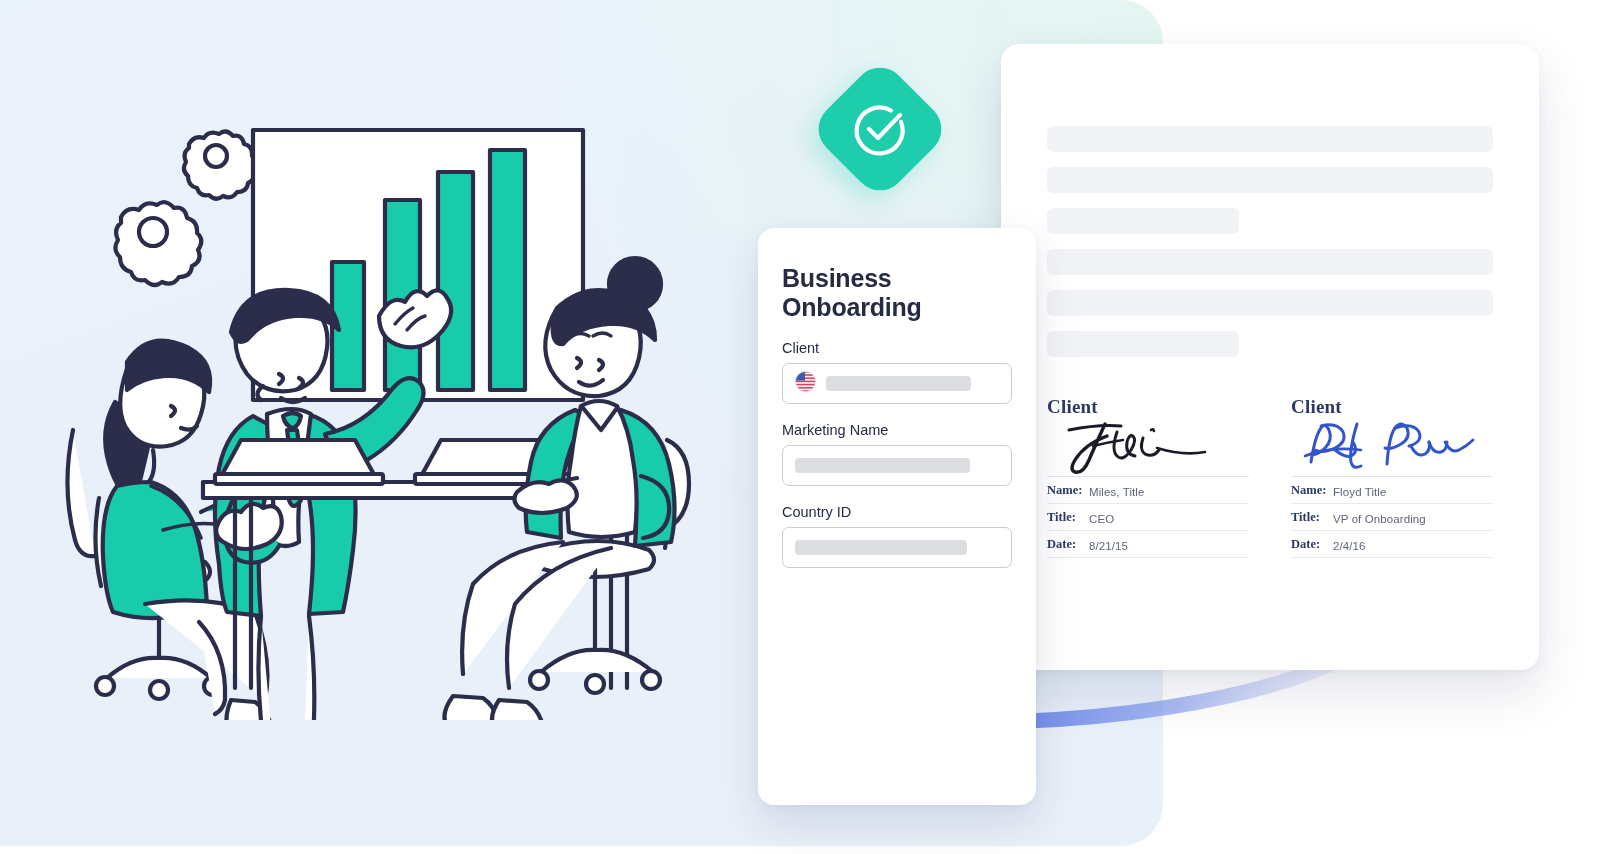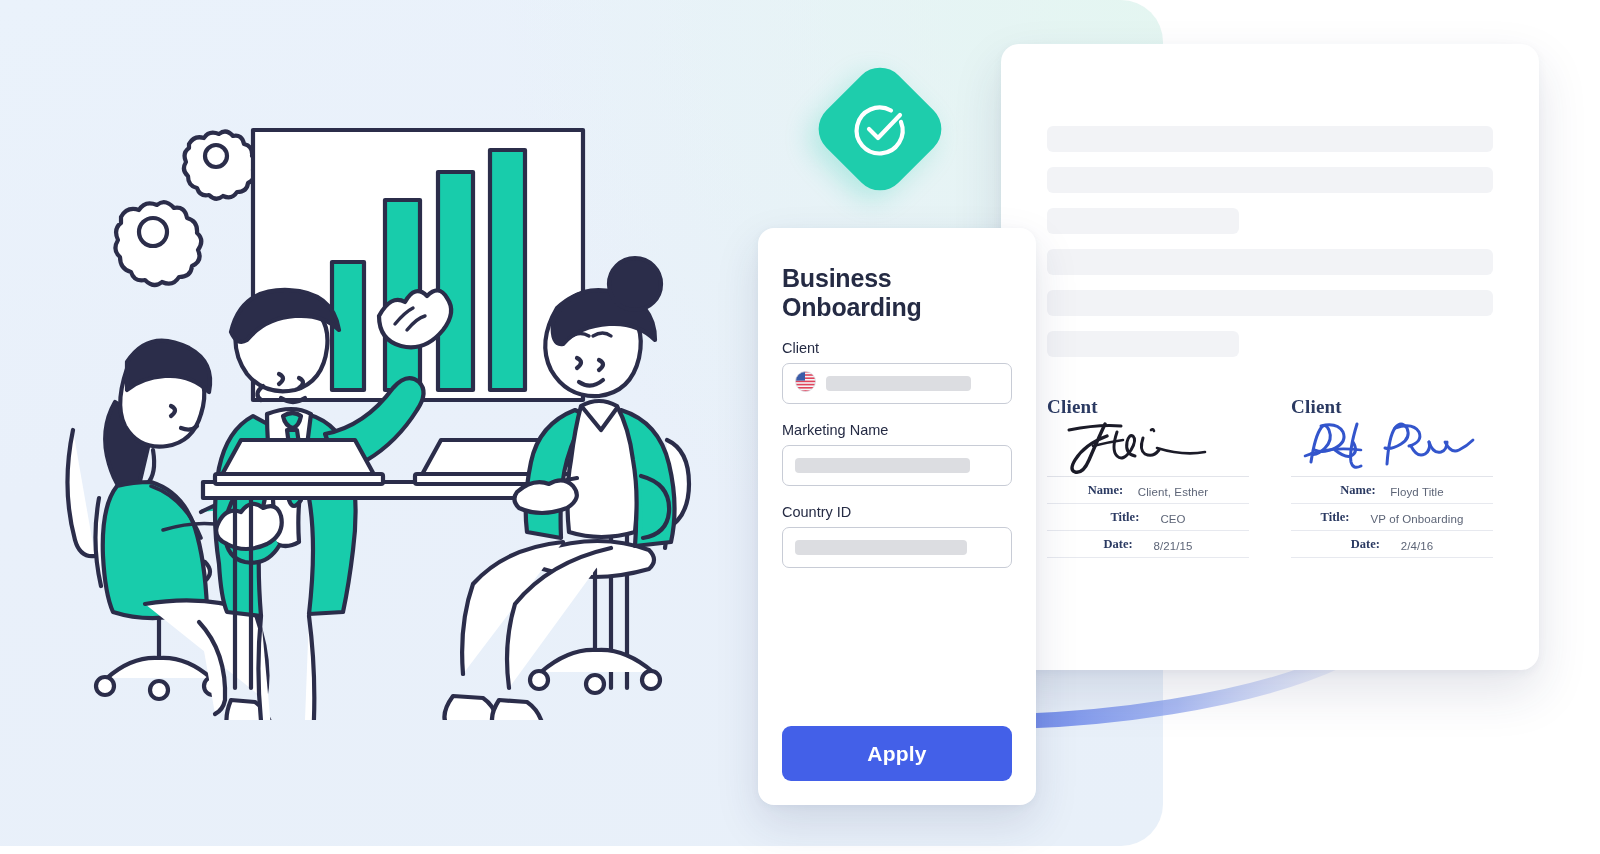--- a/index.html
+++ b/index.html
@@ -55,21 +55,21 @@
 
   #signatures { display: flex; gap: 42px; margin-top: 39px; }
   .sig-block { flex: 1 1 0; min-width: 0; }
   .sig-client {
     font-family: "Liberation Serif", serif; font-weight: 700;
     font-size: 19px; color: #2b3a62; letter-spacing: .2px;
   }
   .sig-draw { height: 56px; margin-top: 2px; position: relative; }
   .sig-rule { height: 1px; background: #e2e4ea; }
   .sig-rows { margin-top: 6px; }
-  .sig-row { display: flex; align-items: flex-end; gap: 8px; padding-bottom: 5px; margin-bottom: 6px; border-bottom: 1px solid #e7e9ef; justify-content: center; }
+  .sig-row { display: flex; align-items: flex-end; padding-bottom: 5px; margin-bottom: 6px; border-bottom: 1px solid #e7e9ef; }
   .sig-label {
     font-family: "Liberation Serif", serif; font-weight: 700;
     font-size: 12.5px; color: #2b3a62; width: 42px; flex: none;
   }
   .sig-value { font-size: 11.5px; color: #5d6577; letter-spacing: .1px; }
 
   
   #form-card {
     position: absolute; left: 758px; top: 228px; width: 278px; height: 577px;
     background: #fff; border-radius: 16px;
@@ -272,21 +272,21 @@
               <path d="M96 18 q-4 12 2 16 q8 4 14 -4" stroke-width="3"></path>
               <path d="M104 10 q2 -2 3 1" stroke-width="2.6"></path>
               <path d="M110 28 q26 8 48 4" stroke-width="2.6"></path>
             </g>
           </svg>
         </div>
         <div class="sig-rule"></div>
         <div class="sig-rows">
           <div class="sig-row">
             <span class="sig-label">Name:</span>
-            <span class="sig-value">Client, Esther</span>
+            <span class="sig-value">Miles, Title</span>
           </div>
           <div class="sig-row">
             <span class="sig-label">Title:</span>
             <span class="sig-value">CEO</span>
           </div>
           <div class="sig-row">
             <span class="sig-label">Date:</span>
             <span class="sig-value">8/21/15</span>
           </div>
         </div>
@@ -368,16 +368,15 @@
       </div>
     </div>
 
     <div class="field">
       <div class="field-label">Country ID</div>
       <div class="field-box">
         <span class="field-fill fill-id"></span>
       </div>
     </div>
 
-    <button id="apply-button">Apply</button>
   </div>
 
 </div>
 
 </body></html>

